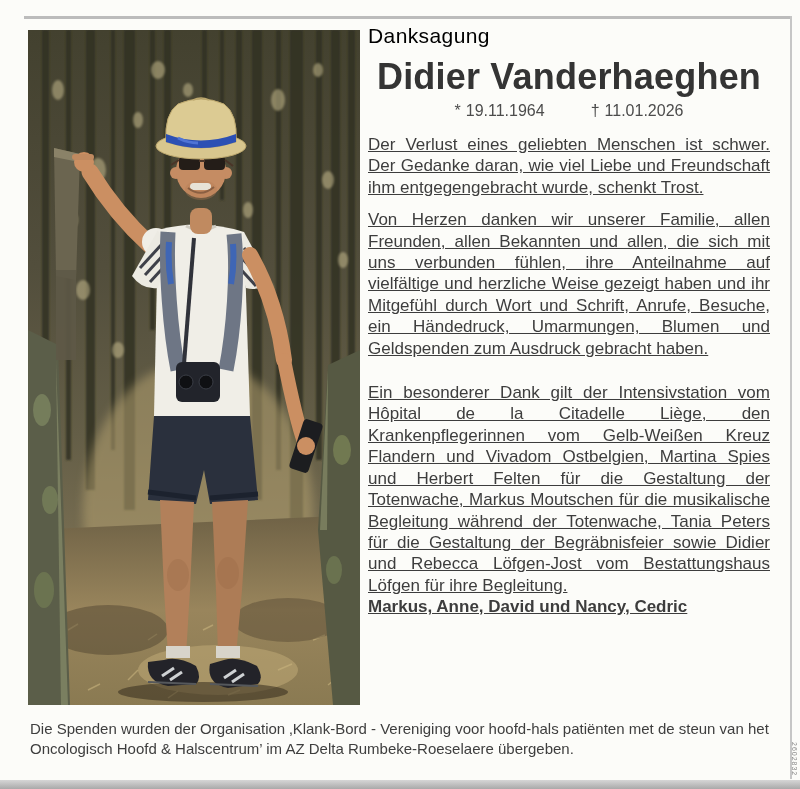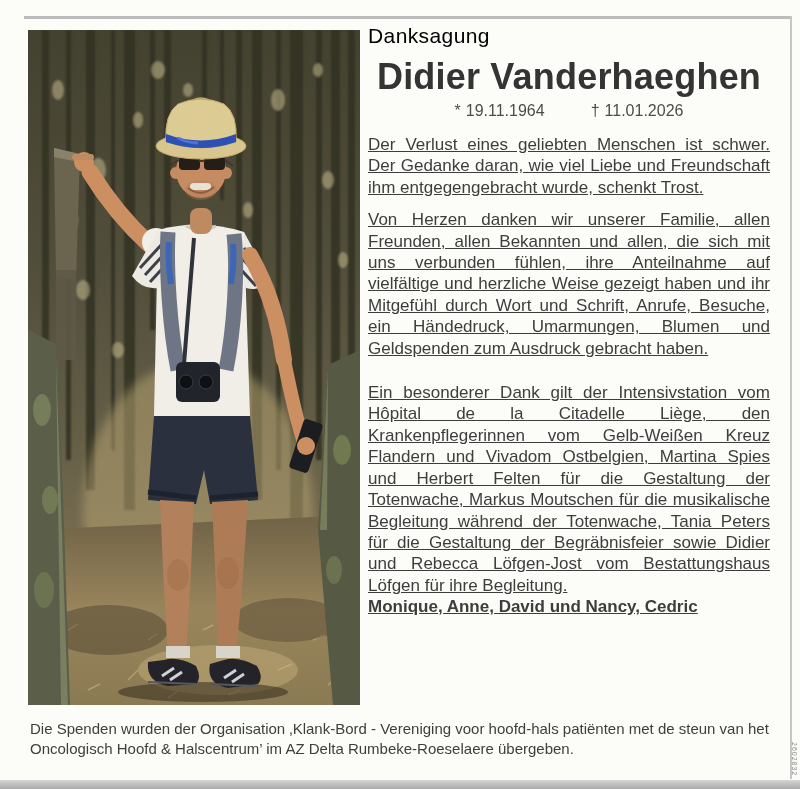--- a/index.html
+++ b/index.html
@@ -221,21 +221,21 @@
     <div class="kicker">Danksagung</div>
     <h1 class="name">Didier Vanderhaeghen</h1>
     <div class="dates">
       <span><span class="sym">*</span><span>19.11.1964</span></span>
       <span><span class="sym">†</span><span>11.01.2026</span></span>
     </div>
     <div class="body">
       <p class="p1">Der Verlust eines geliebten Menschen ist schwer. Der Gedanke daran, wie viel Liebe und Freundschaft ihm entgegengebracht wurde, schenkt Trost.</p>
       <p class="p2">Von Herzen danken wir unserer Familie, allen Freunden, allen Bekannten und allen, die sich mit uns verbunden fühlen, ihre Anteilnahme auf vielfältige und herzliche Weise gezeigt haben und ihr Mitgefühl durch Wort und Schrift, Anrufe, Besuche, ein Händedruck, Umarmungen, Blumen und Geldspenden zum Ausdruck gebracht haben.</p>
       <p class="p3">Ein besonderer Dank gilt der Intensivstation vom Hôpital de la Citadelle Liège, den Krankenpflegerinnen vom Gelb-Weißen Kreuz Flandern und Vivadom Ostbelgien, Martina Spies und Herbert Felten für die Gestaltung der Totenwache, Markus Moutschen für die musikalische Begleitung während der Totenwache, Tania Peters für die Gestaltung der Begräbnisfeier sowie Didier und Rebecca Löfgen-Jost vom Bestattungshaus Löfgen für ihre Begleitung.</p>
-      <p class="sig">Monique, Anne, David und Nancy, Cedric</p>
+      <p class="sig">Markus, Anne, David und Nancy, Cedric</p>
     </div>
   </div>
 
   <div class="footer">Die Spenden wurden der Organisation ‚Klank-Bord - Vereniging voor hoofd-hals patiënten met de steun van het Oncologisch Hoofd &amp; Halscentrum’ im AZ Delta Rumbeke-Roeselaere übergeben.</div>
 
   <div class="idtag">2602832</div>
 
   <div class="edge-bottom"></div>
 </div>
 

